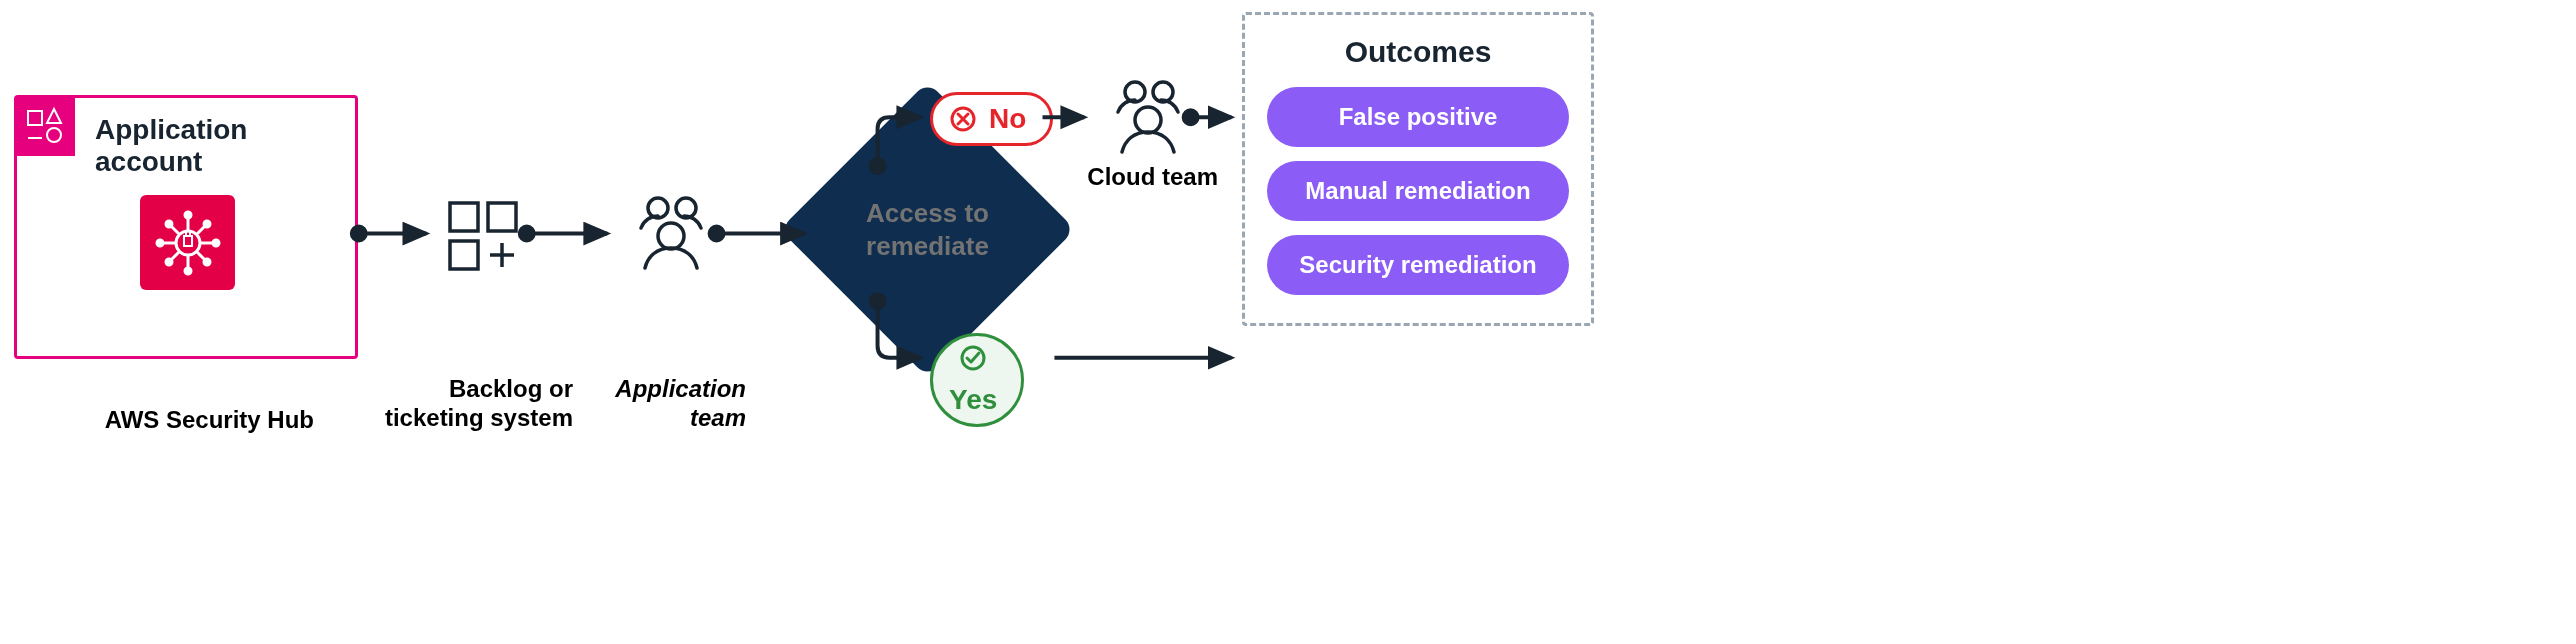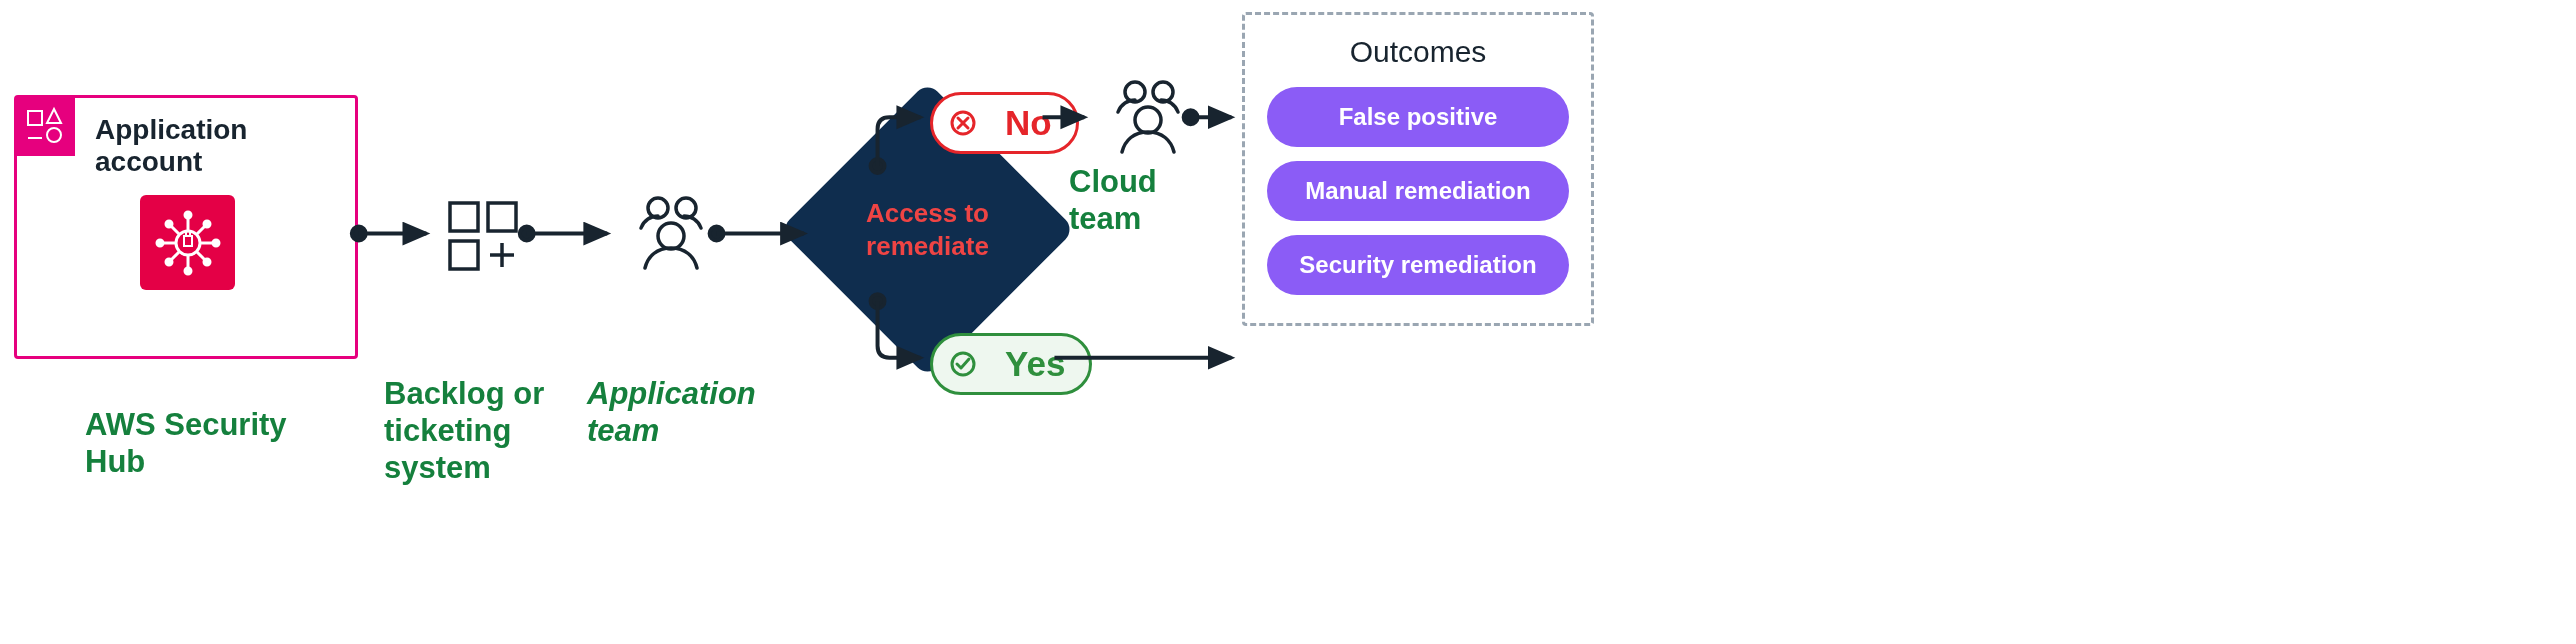--- a/index.html
+++ b/index.html
@@ -39,68 +39,68 @@
     .hub-box {
       position: absolute;
       width: 95px; height: 95px;
       background: #e40046;
       border-radius: 6px;
       color: #fff;
       display: flex; align-items: center; justify-content: center;
     }
     .caption {
       position: absolute;
-      font-size: 31px;
-      font-weight: 700;
-      color: #15803d;
-      text-align: left;
+      font-size: 24px;
+      font-weight: 700;
+      color: #000000;
+      text-align: right;
       line-height: 1.2;
     }
 
     
     .diamond-wrap { position: absolute; width: 209px; height: 209px; }
     .diamond {
       width: 100%; height: 100%;
       background: #0f2d4e;
       transform: rotate(45deg);
       border-radius: 14px;
     }
     .diamond-label {
       position: absolute; inset: 0;
       display: flex; align-items: center; justify-content: center;
-      color: #ef4444; font-size: 26px; font-weight: 700;
+      color: #737373; font-size: 26px; font-weight: 700;
       text-align: left; line-height: 1.25;
       padding: 30px;
     }
 
     
     .pill {
       position: absolute;
-      display: inline-flex; align-items: center; gap: 28px;
+      display: inline-flex; align-items: center; gap: 12px;
       border: 3px solid;
       border-radius: 994px;
       padding: 8px 24px 8px 16px;
-      font-size: 35px; font-weight: 700;
+      font-size: 28px; font-weight: 700;
     }
     .pill.no  { border-color: #e5252a; color: #e5252a; background: #fff; }
     .pill.yes { border-color: #2f8f3d; color: #2f8f3d; background: #eef7ef; }
 
     
     .outcomes-box {
       position: absolute;
       border: 3px dashed #9aa6b2;
       border-radius: 4px;
       width: 352px;
       padding: 20px 22px 28px;
       background: #fff;
     }
     .outcomes-title {
       text-align: center;
       font-size: 30px;
-      font-weight: 400;
+      font-weight: 700;
       color: #18242f;
       margin-bottom: 18px;
     }
     .outcome-pill {
       background: #8b5cf6;
       color: #fff;
       border-radius: 994px;
       font-size: 24px;
       font-weight: 700;
       text-align: center;
@@ -188,21 +188,21 @@
 
 <div class="pill no" style="top:92px; left:930px;">
   <svg width="28" height="28" viewBox="0 0 28 28">
     <circle cx="14" cy="14" r="11" fill="none" stroke="#e5252a" stroke-width="3"></circle>
     <line x1="9" y1="9" x2="19" y2="19" stroke="#e5252a" stroke-width="3" stroke-linecap="round"></line>
     <line x1="19" y1="9" x2="9" y2="19" stroke="#e5252a" stroke-width="3" stroke-linecap="round"></line>
   </svg>
   <span>No</span>
 </div>
 
-<div class="pill yes" style="top:333px; left:930px;">
+<div class="pill yes" style="top:333px; left:930px;flex-direction:column;">
   <svg width="28" height="28" viewBox="0 0 28 28">
     <circle cx="14" cy="14" r="11" fill="none" stroke="#2f8f3d" stroke-width="3"></circle>
     <polyline points="8,14 12,18 20,9" fill="none" stroke="#2f8f3d" stroke-width="3" stroke-linecap="round" stroke-linejoin="round"></polyline>
   </svg>
   <span>Yes</span>
 </div>
 
 <div class="node" style="top:78px; left:1097px;">
   <svg width="86" height="78" viewBox="0 0 86 78">
     <g fill="none" stroke="#18242f" stroke-width="3.5" stroke-linecap="round">

